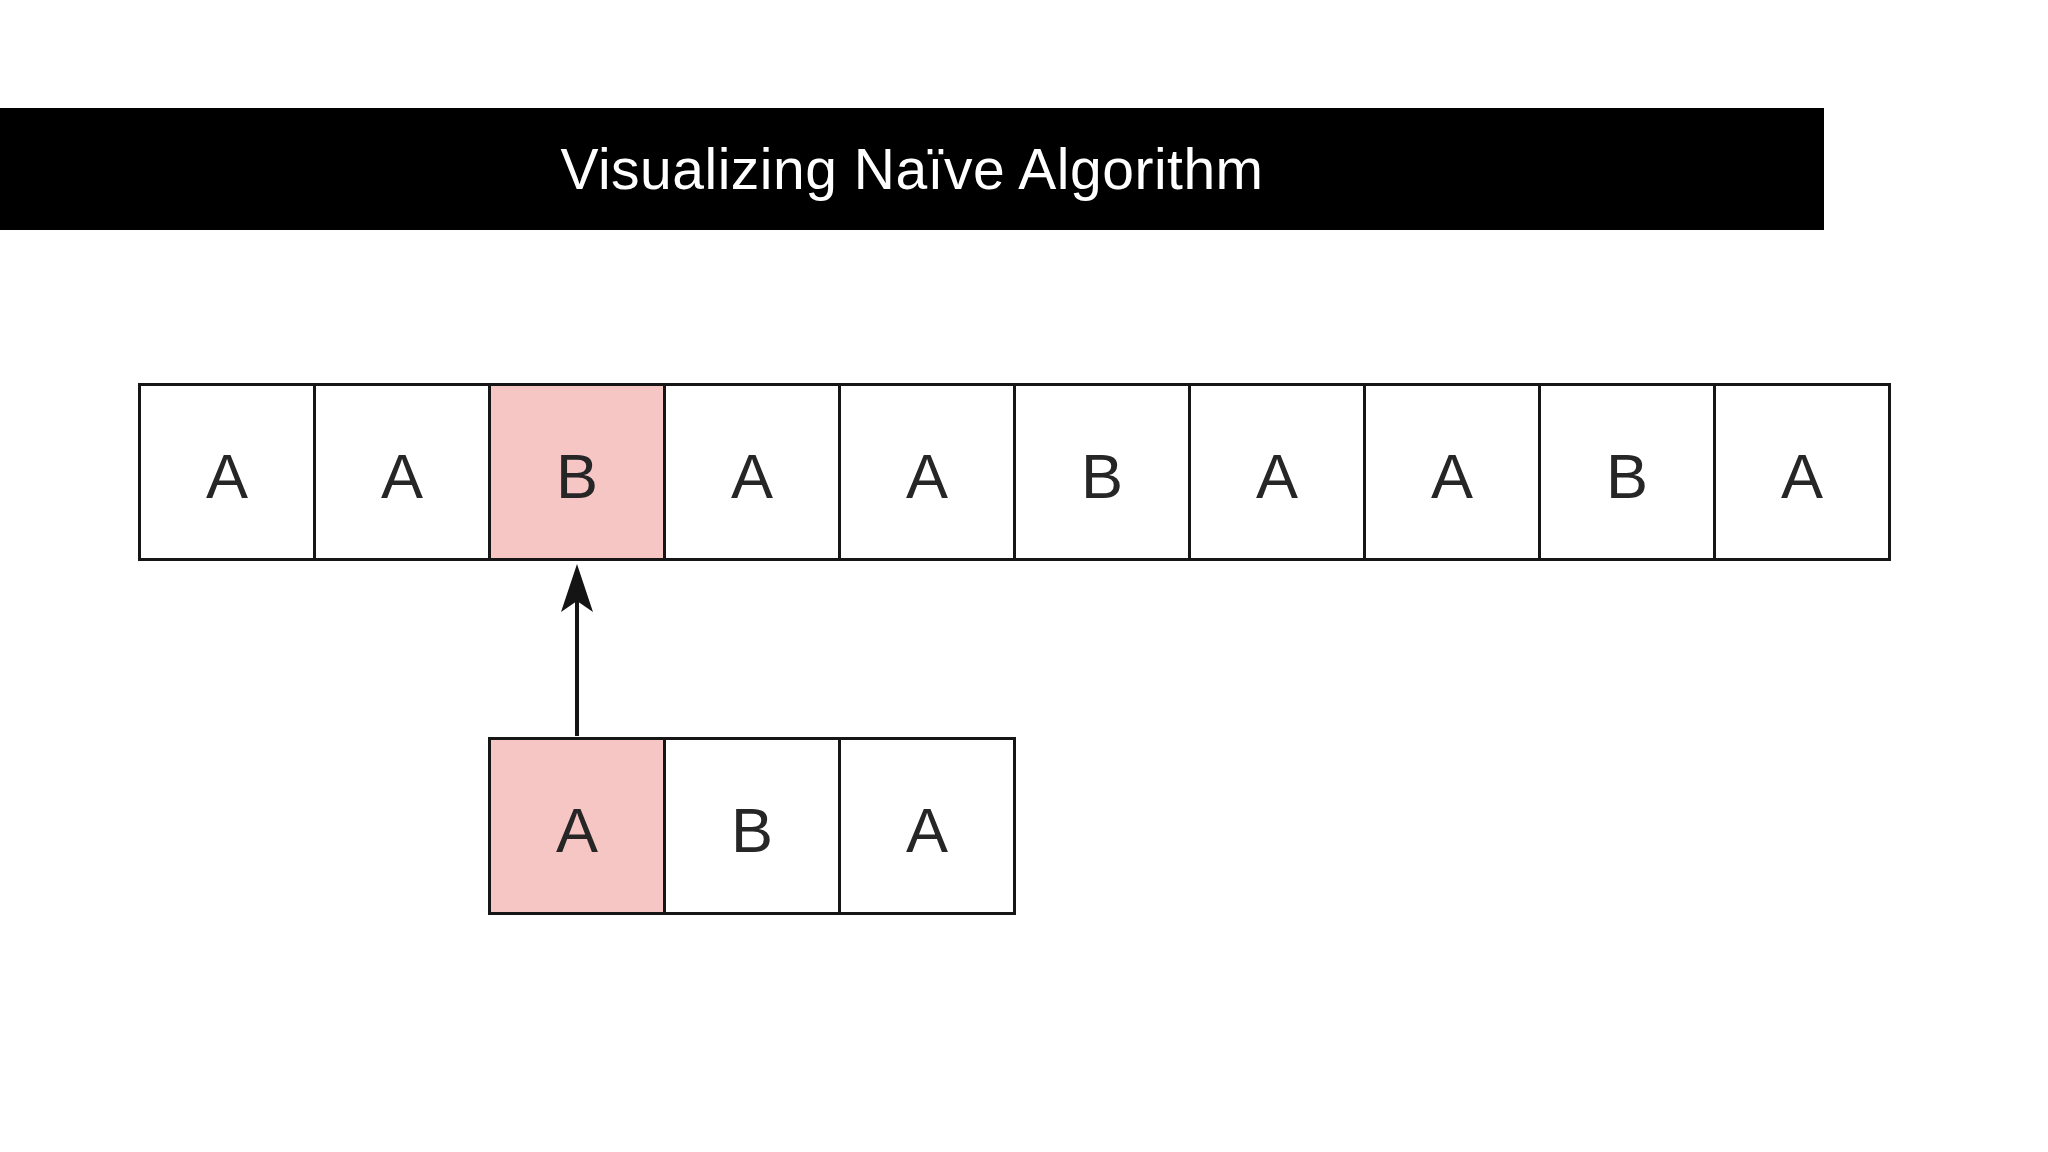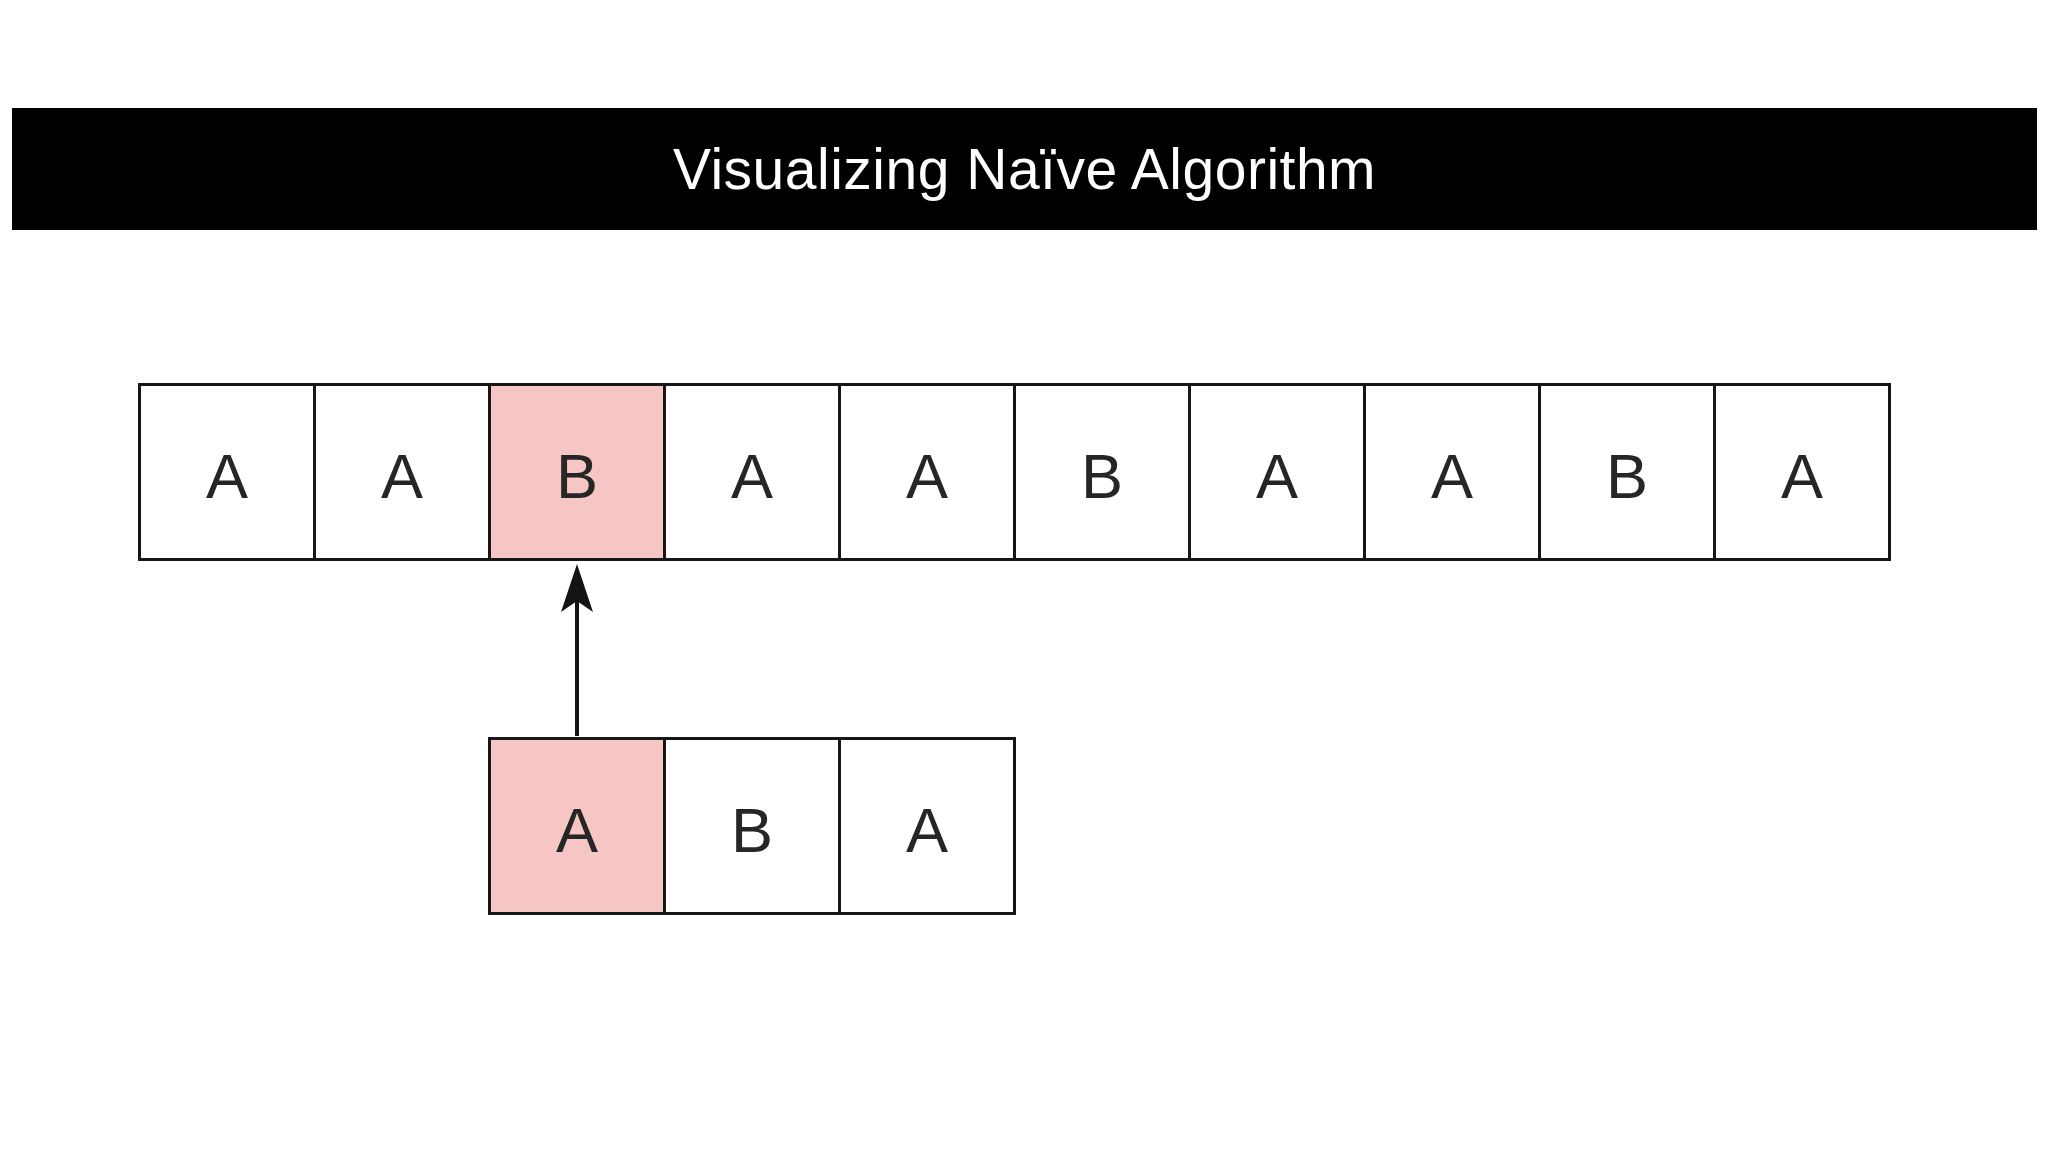--- a/index.html
+++ b/index.html
@@ -16,23 +16,23 @@
   html, body {
     width: 2048px;
     height: 1152px;
     background: var(--page-bg);
     font-family: "Liberation Sans", sans-serif;
     overflow: hidden;
     position: relative;
   }
   .title-bar {
     position: absolute;
-    left: 12px;
+    left: 0;
     top: 108px;
-    width: 2025px;
+    width: 1824px;
     height: 122px;
     background: var(--title-bar-bg);
     display: flex;
     align-items: center;
     justify-content: center;
     text-align: right;
   }
   .title-text {
     color: var(--title-text);
     font-size: 57px;

